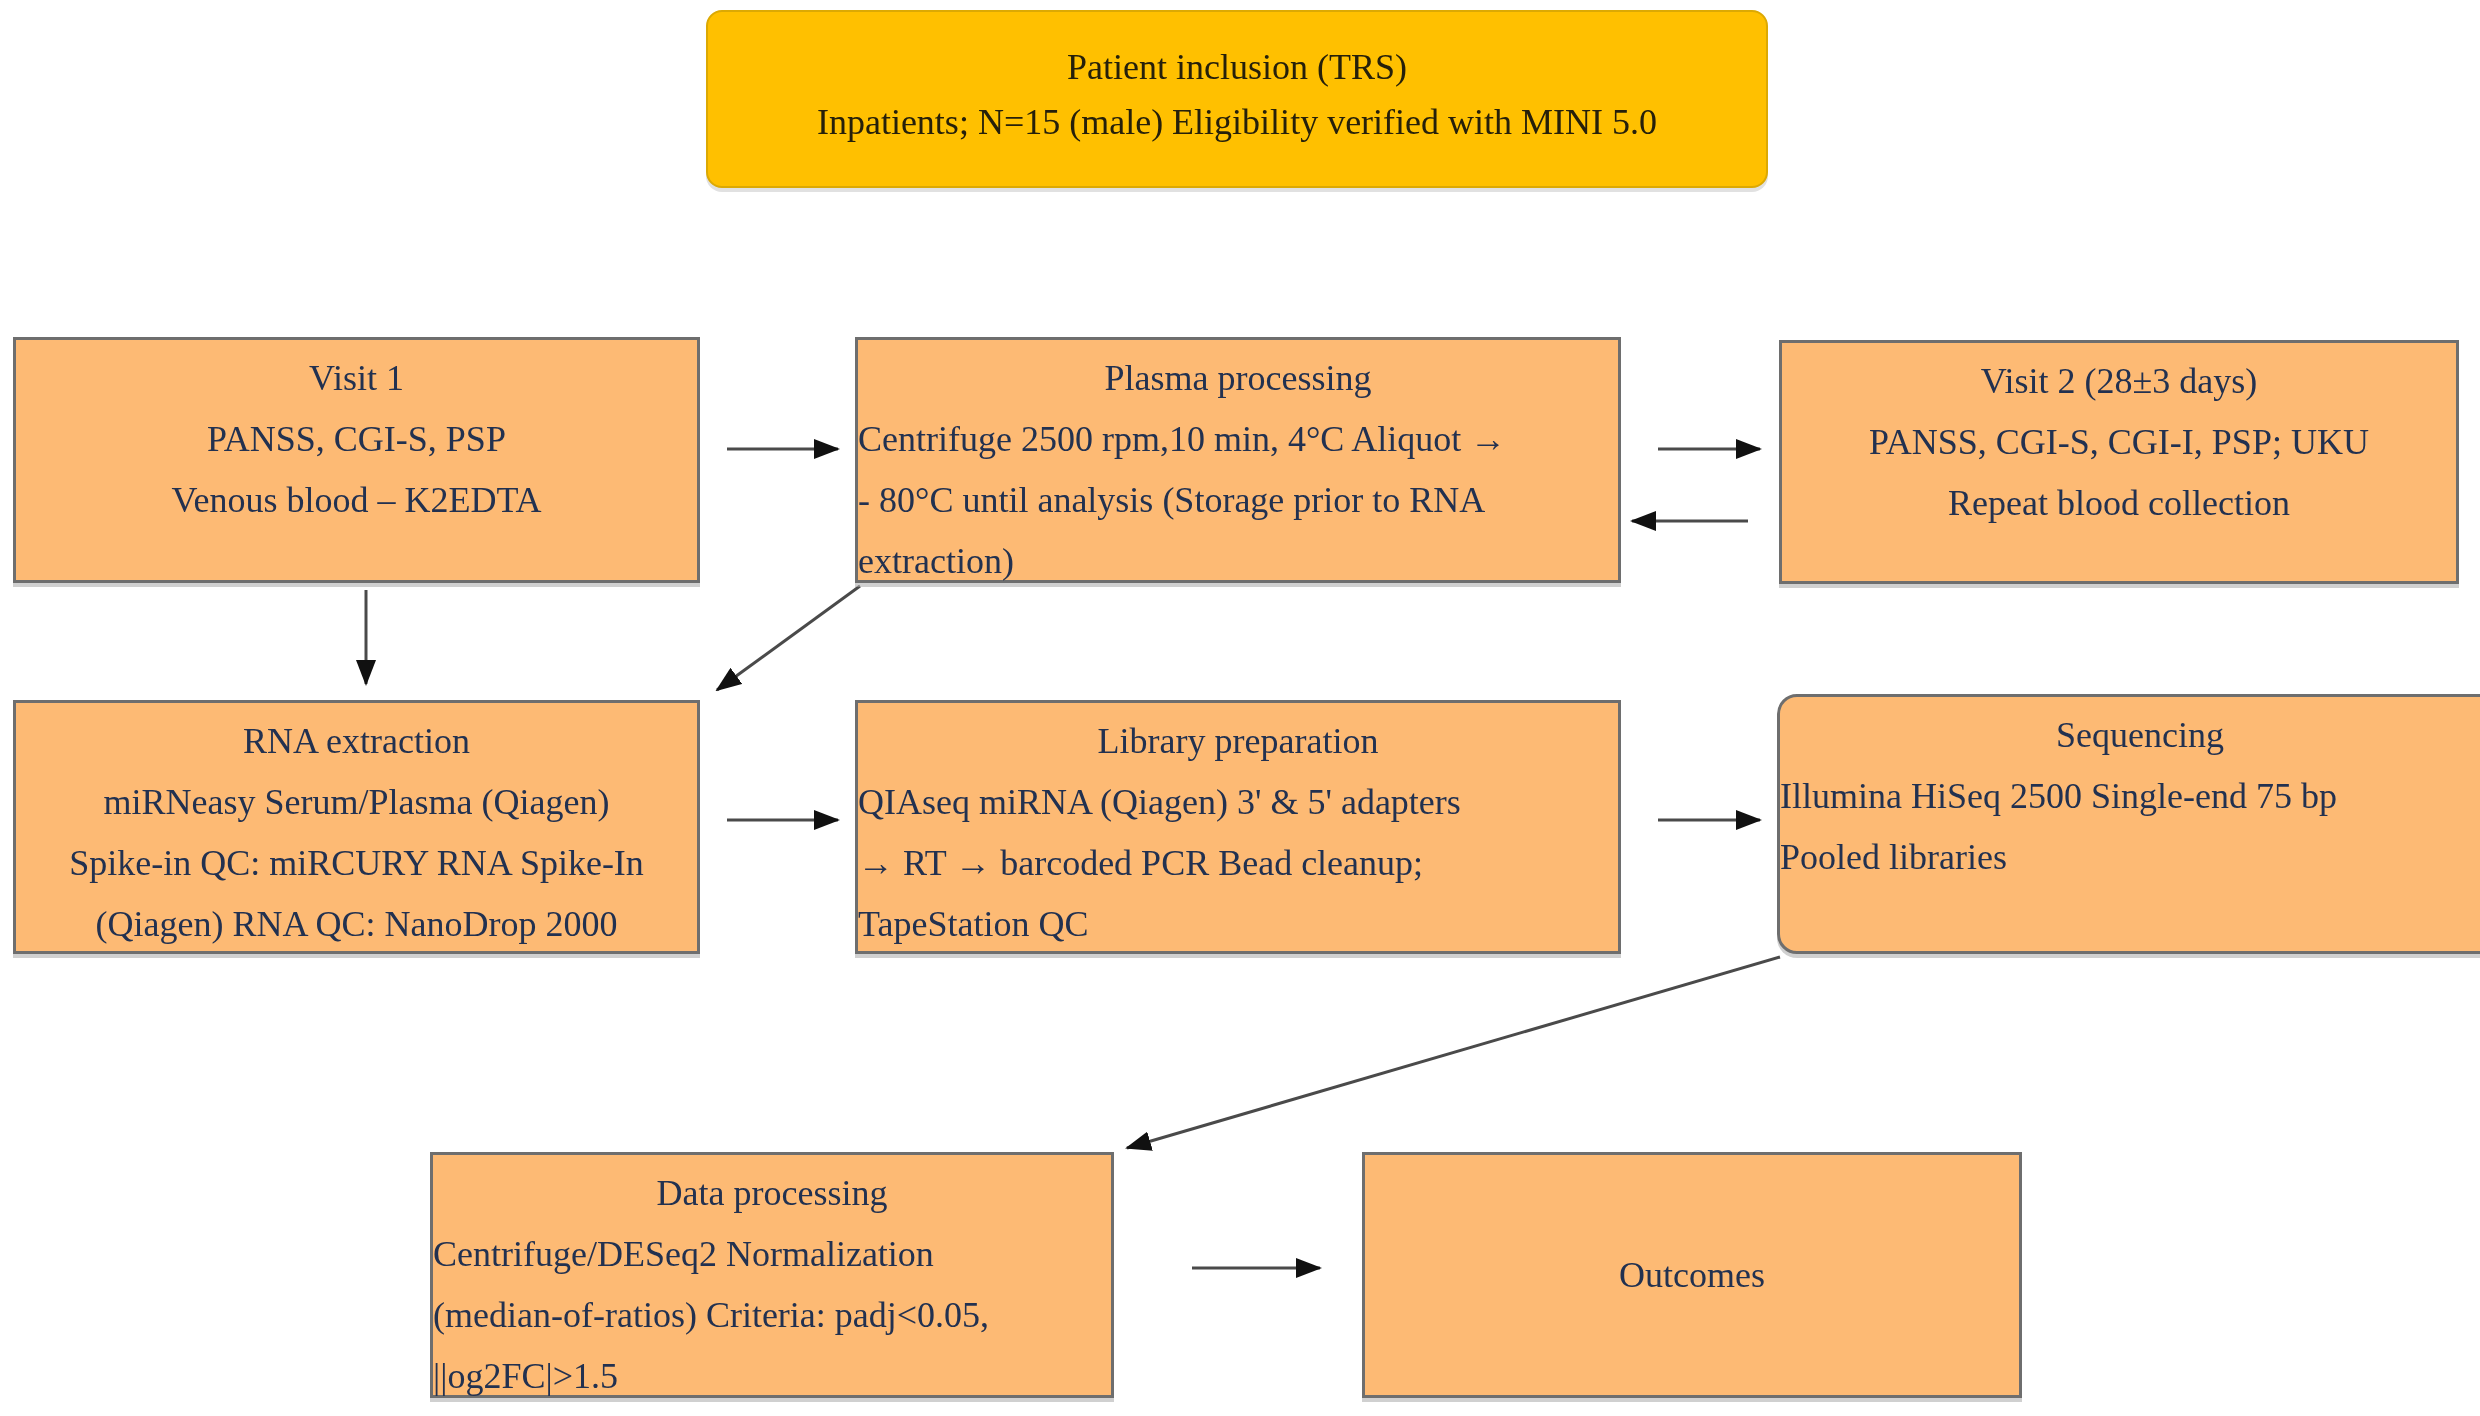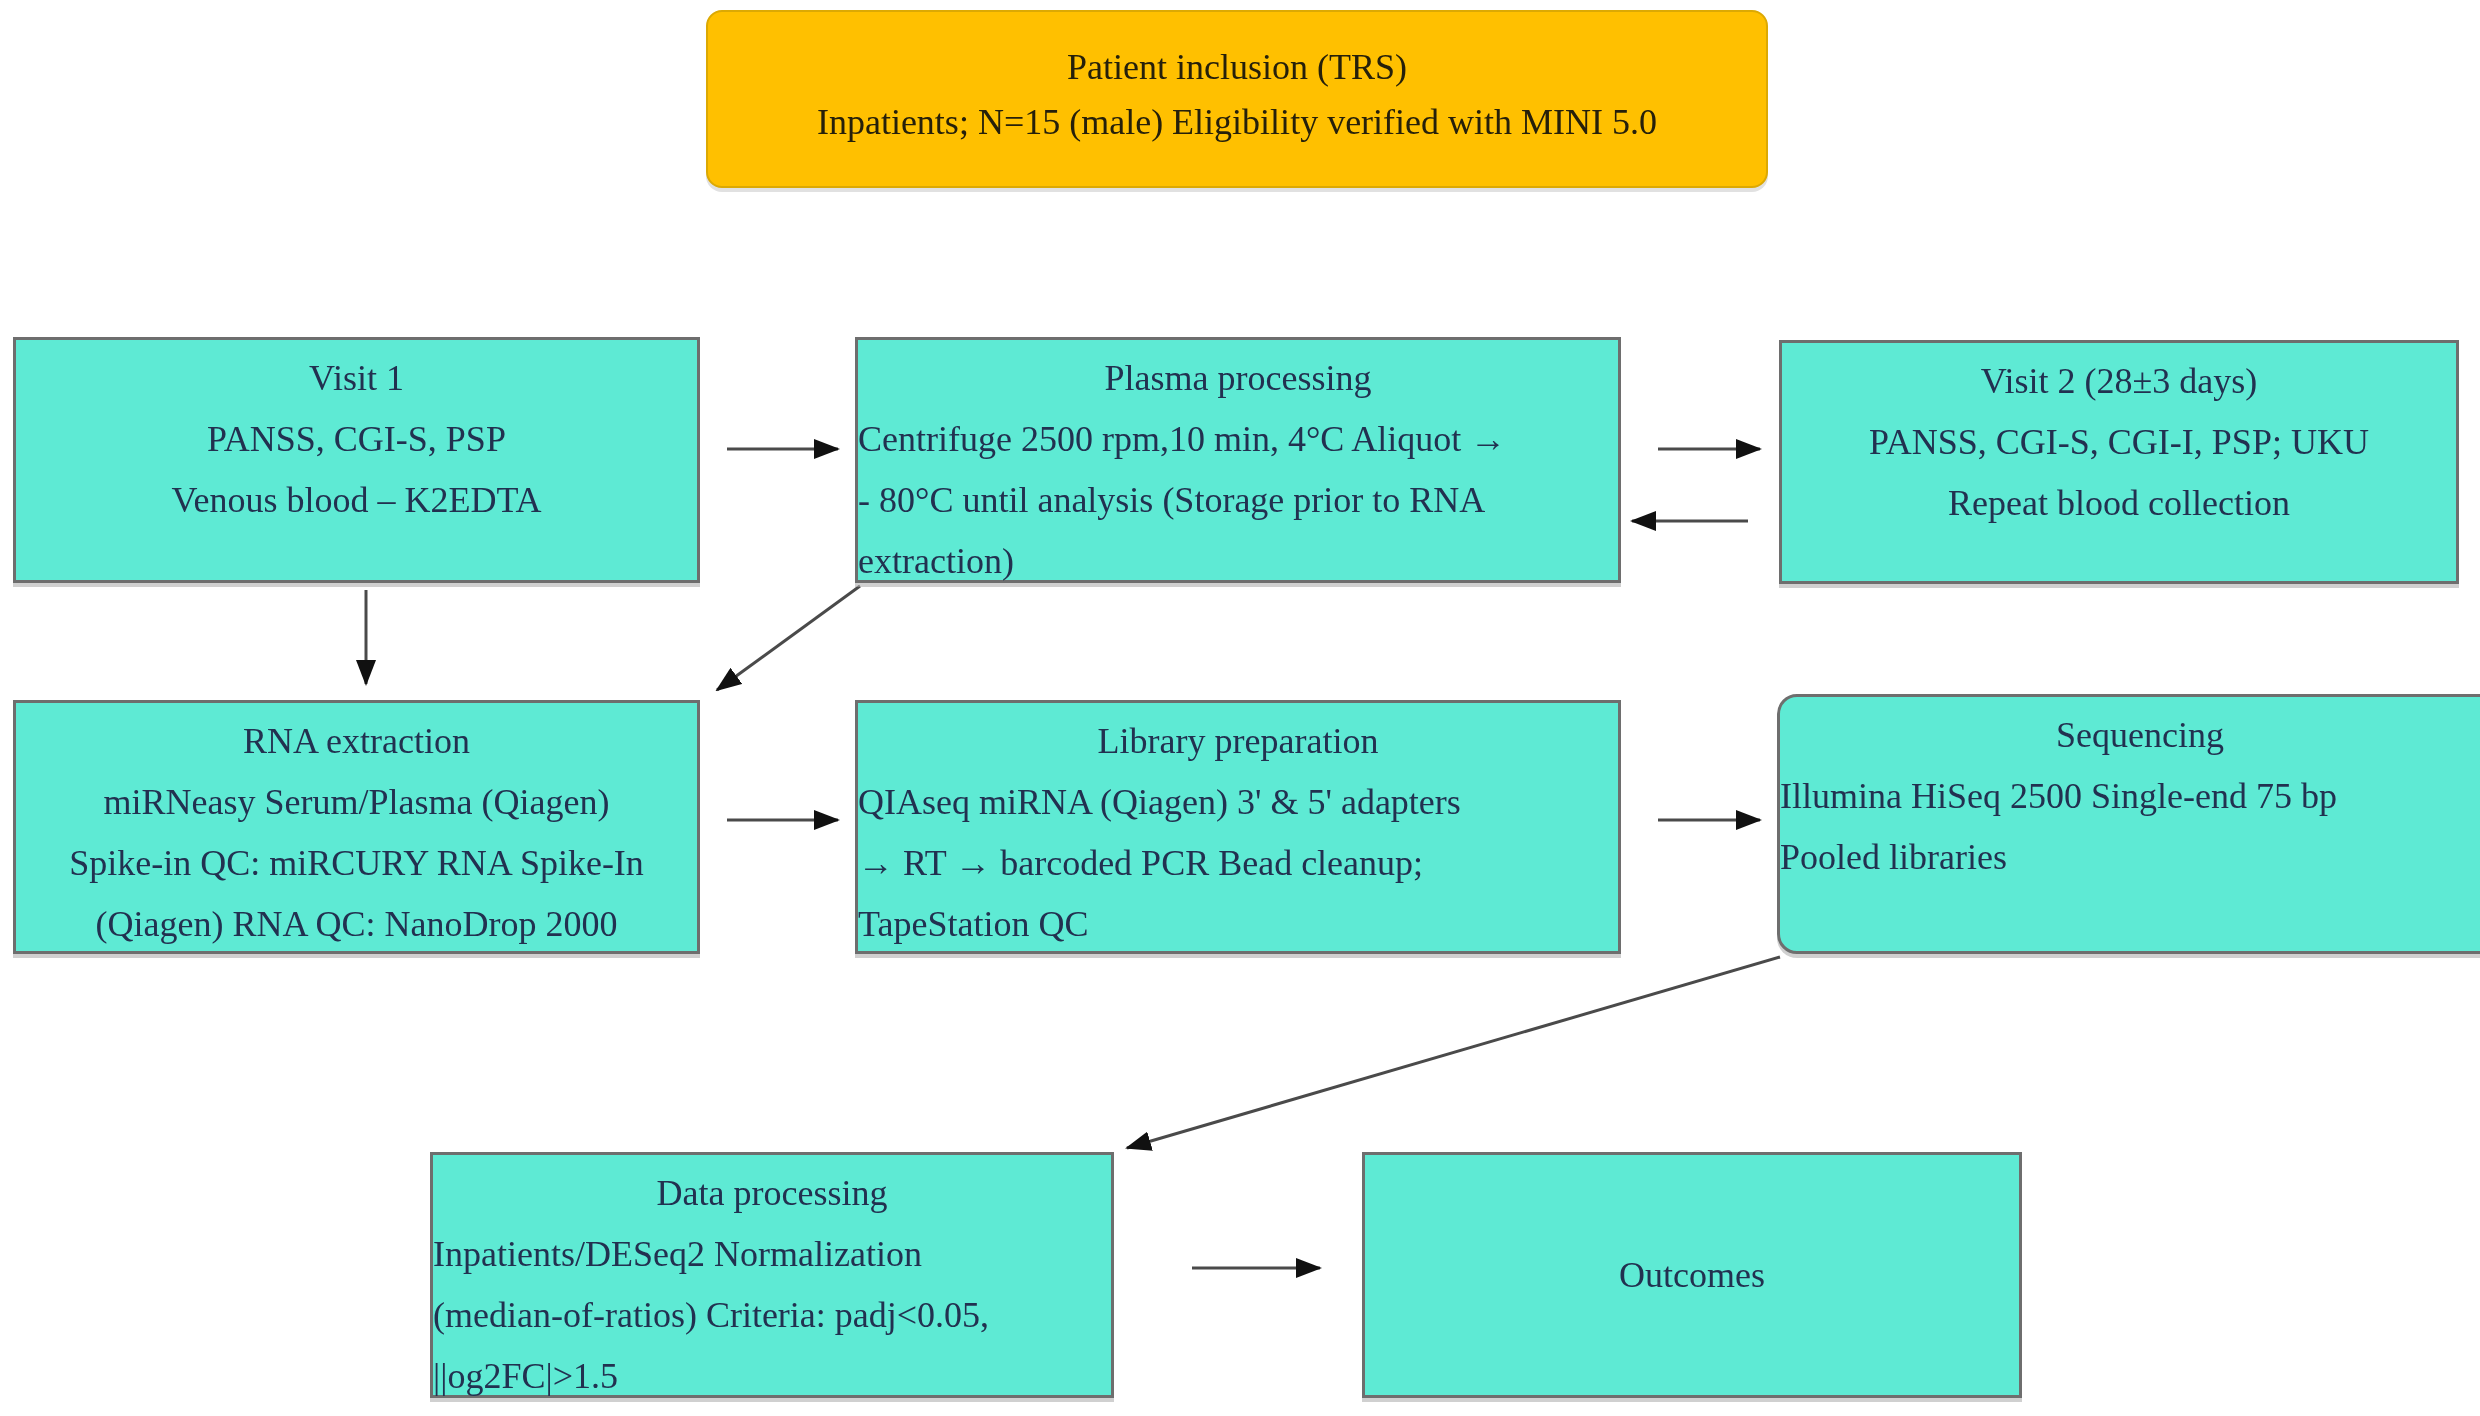--- a/index.html
+++ b/index.html
@@ -3,21 +3,21 @@
 <meta charset="utf-8">
 <style>
   html,body{margin:0;padding:0;background:#ffffff;}
   .canvas{
     position:relative;width:2480px;height:1416px;background:#ffffff;overflow:hidden;
     font-family:"Liberation Serif","DejaVu Serif",serif;
     color:#223150;
   }
   .arrows{position:absolute;left:0;top:0;width:2480px;height:1416px;}
   .box{
-    position:absolute;background:#5eead4;border:3px solid #6e6e6e;
+    position:absolute;background:#fdba74;border:3px solid #6e6e6e;
     box-shadow:0 4px 0 rgba(170,170,170,.55);
     font-size:36px;line-height:61px;text-align:center;box-sizing:border-box;
     padding-top:8px;
   }
   .box .ttl{text-align:center;white-space:nowrap;}
   .box .ln{white-space:nowrap;}
   .box.leftbody .ln{text-align:left;padding-right:8px;}
   .box.vcenter{display:flex;align-items:center;justify-content:center;padding-top:0;}
   .hdr{
     position:absolute;left:706px;top:10px;width:1062px;height:178px;box-sizing:border-box;
@@ -88,21 +88,21 @@
   </div>
 
   <div class="box leftbody" style="left:1777px;top:694px;width:726px;height:260px;border-radius:20px;">
     <div class="ttl">Sequencing</div>
     <div class="ln">Illumina HiSeq 2500 Single-end 75 bp</div>
     <div class="ln">Pooled libraries</div>
   </div>
 
   <div class="box leftbody" style="left:430px;top:1152px;width:684px;height:246px;">
     <div class="ttl">Data processing</div>
-    <div class="ln">Inpatients/DESeq2 Normalization</div>
+    <div class="ln">Centrifuge/DESeq2 Normalization</div>
     <div class="ln">(median-of-ratios) Criteria: padj&lt;0.05,</div>
     <div class="ln">||og2FC|&gt;1.5</div>
   </div>
 
   <div class="box vcenter" style="left:1362px;top:1152px;width:660px;height:246px;">
     <div class="ttl">Outcomes</div>
   </div>
 
 </div>
 

